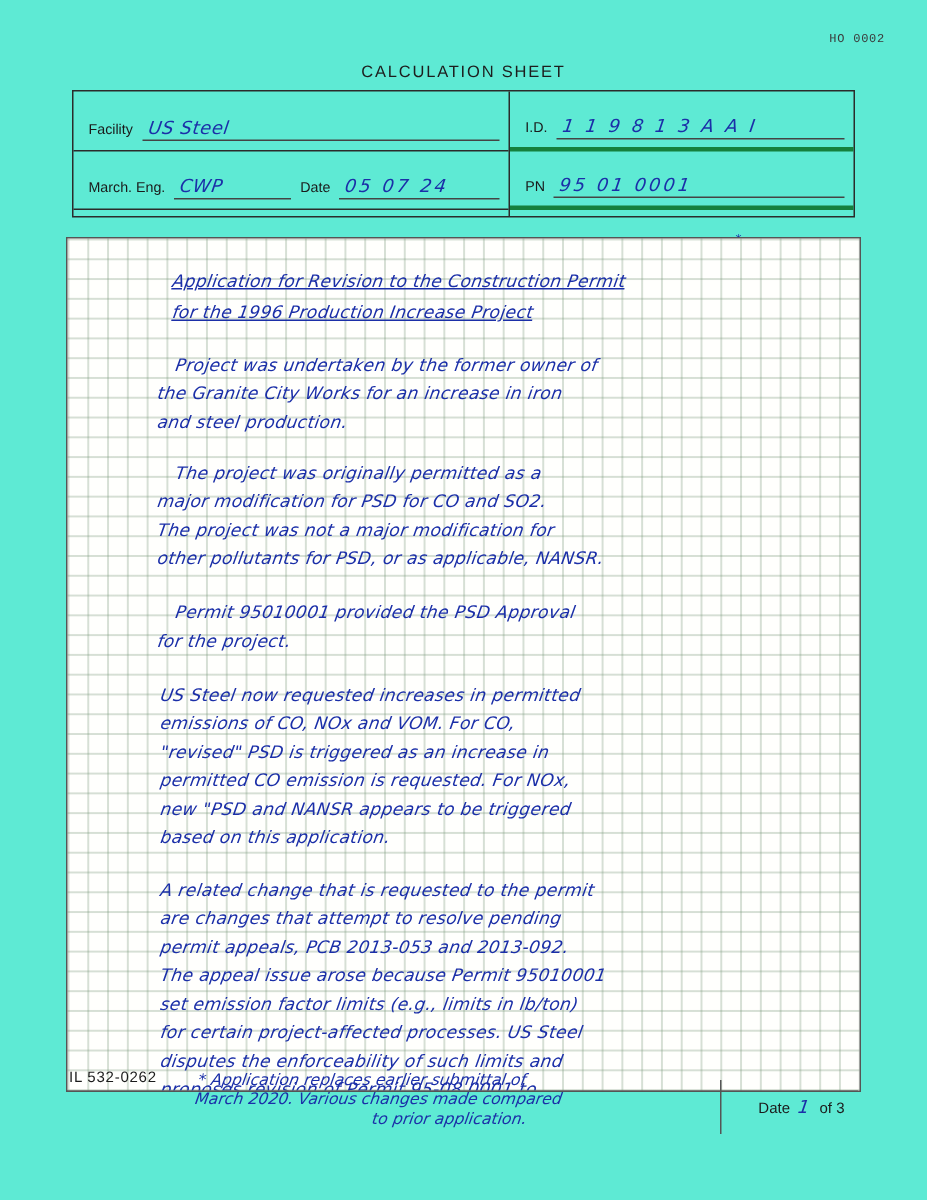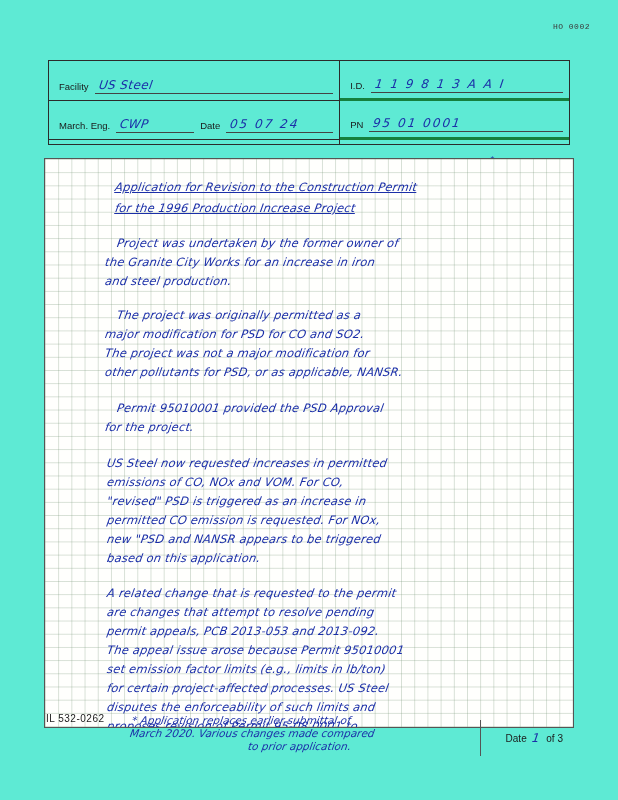--- a/index.html
+++ b/index.html
@@ -193,20 +193,21 @@
     white-space: nowrap;
   }
 </style>
 </head>
 <body>
 
 <div class="page">
 
   <div class="corner-stamp">HO 0002</div>
 
+  <div class="sheet-title">CALCULATION SHEET</div>
 
   <div class="header-block">
 
     <div class="header-left">
 
       <div class="hrow">
         <span class="flabel">Facility</span>
         <span class="fline">
           <span class="hand">US Steel</span>
         </span>

